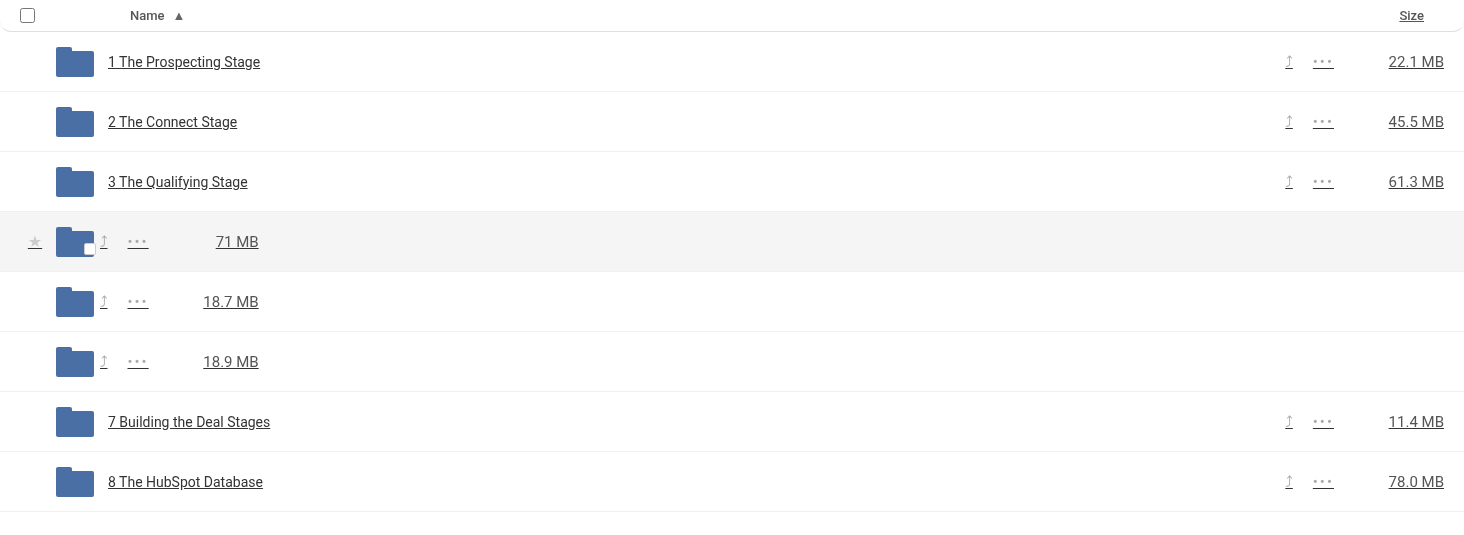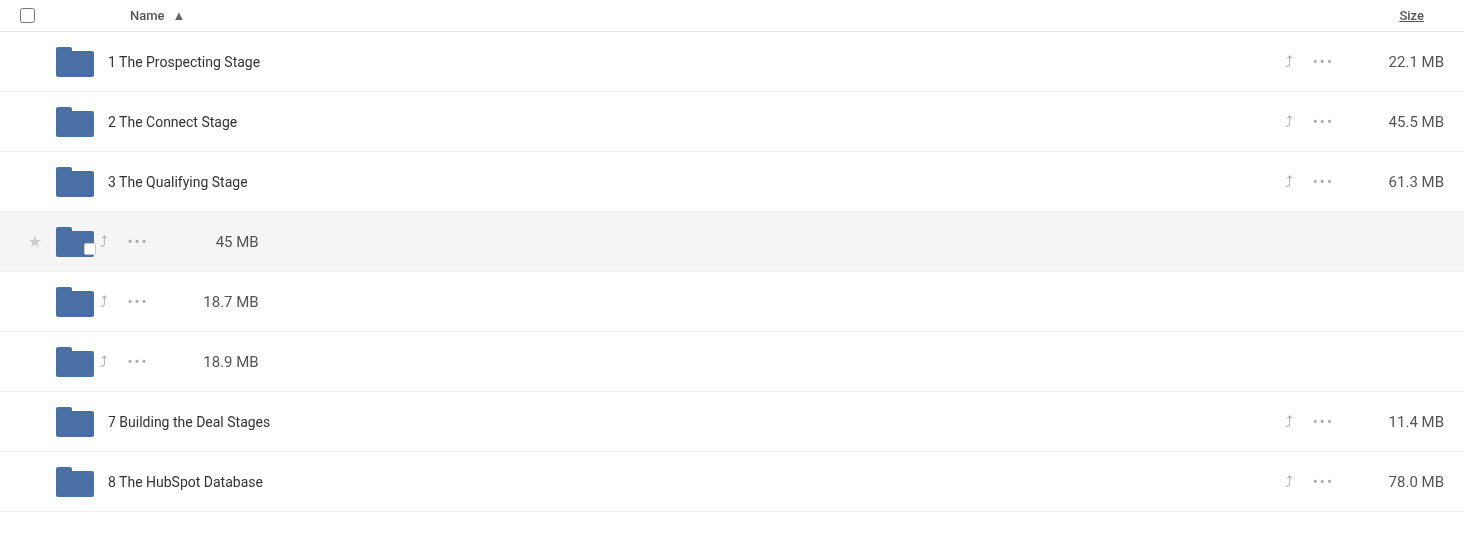--- a/index.html
+++ b/index.html
@@ -21,20 +21,21 @@
       width: 100%;
     }
 
     .header-row {
       display: flex;
       align-items: center;
       padding: 8px 20px;
       border-bottom: 1px solid #e0e0e0;
       color: #666;
       font-size: 13px;
+      border-radius: 11px;
     }
 
     .header-checkbox {
       width: 30px;
       display: flex;
       align-items: center;
     }
 
     .header-name {
       flex: 1;
@@ -53,20 +54,21 @@
       color: #555;
       text-decoration: underline;
     }
 
     .file-row {
       display: flex;
       align-items: center;
       padding: 10px 20px;
       border-bottom: 1px solid #f0f0f0;
       min-height: 60px;
+      text-decoration: underline;
     }
 
     .file-row.highlighted {
       background: #f5f5f5;
     }
 
     .star-col {
       width: 30px;
       display: flex;
       align-items: center;
@@ -237,21 +239,21 @@
           <div class="folder-icon">
             <div class="folder-tab"></div>
             <div class="folder-body"></div>
             <div class="folder-checkbox-overlay"></div>
           </div>
         </div>
         <div class="actions-col">
           <span class="share-icon">⤴</span>
           <span class="more-icon">•••</span>
         </div>
-        <div class="file-size">45 MB</div>
+        <div class="file-size">71 MB</div>
       </div>
       <div class="file-row">
         <div class="star-col"></div>
         <div class="folder-icon-col">
           <div class="folder-icon">
             <div class="folder-tab"></div>
             <div class="folder-body"></div>
           </div>
         </div>
         <div class="actions-col">

